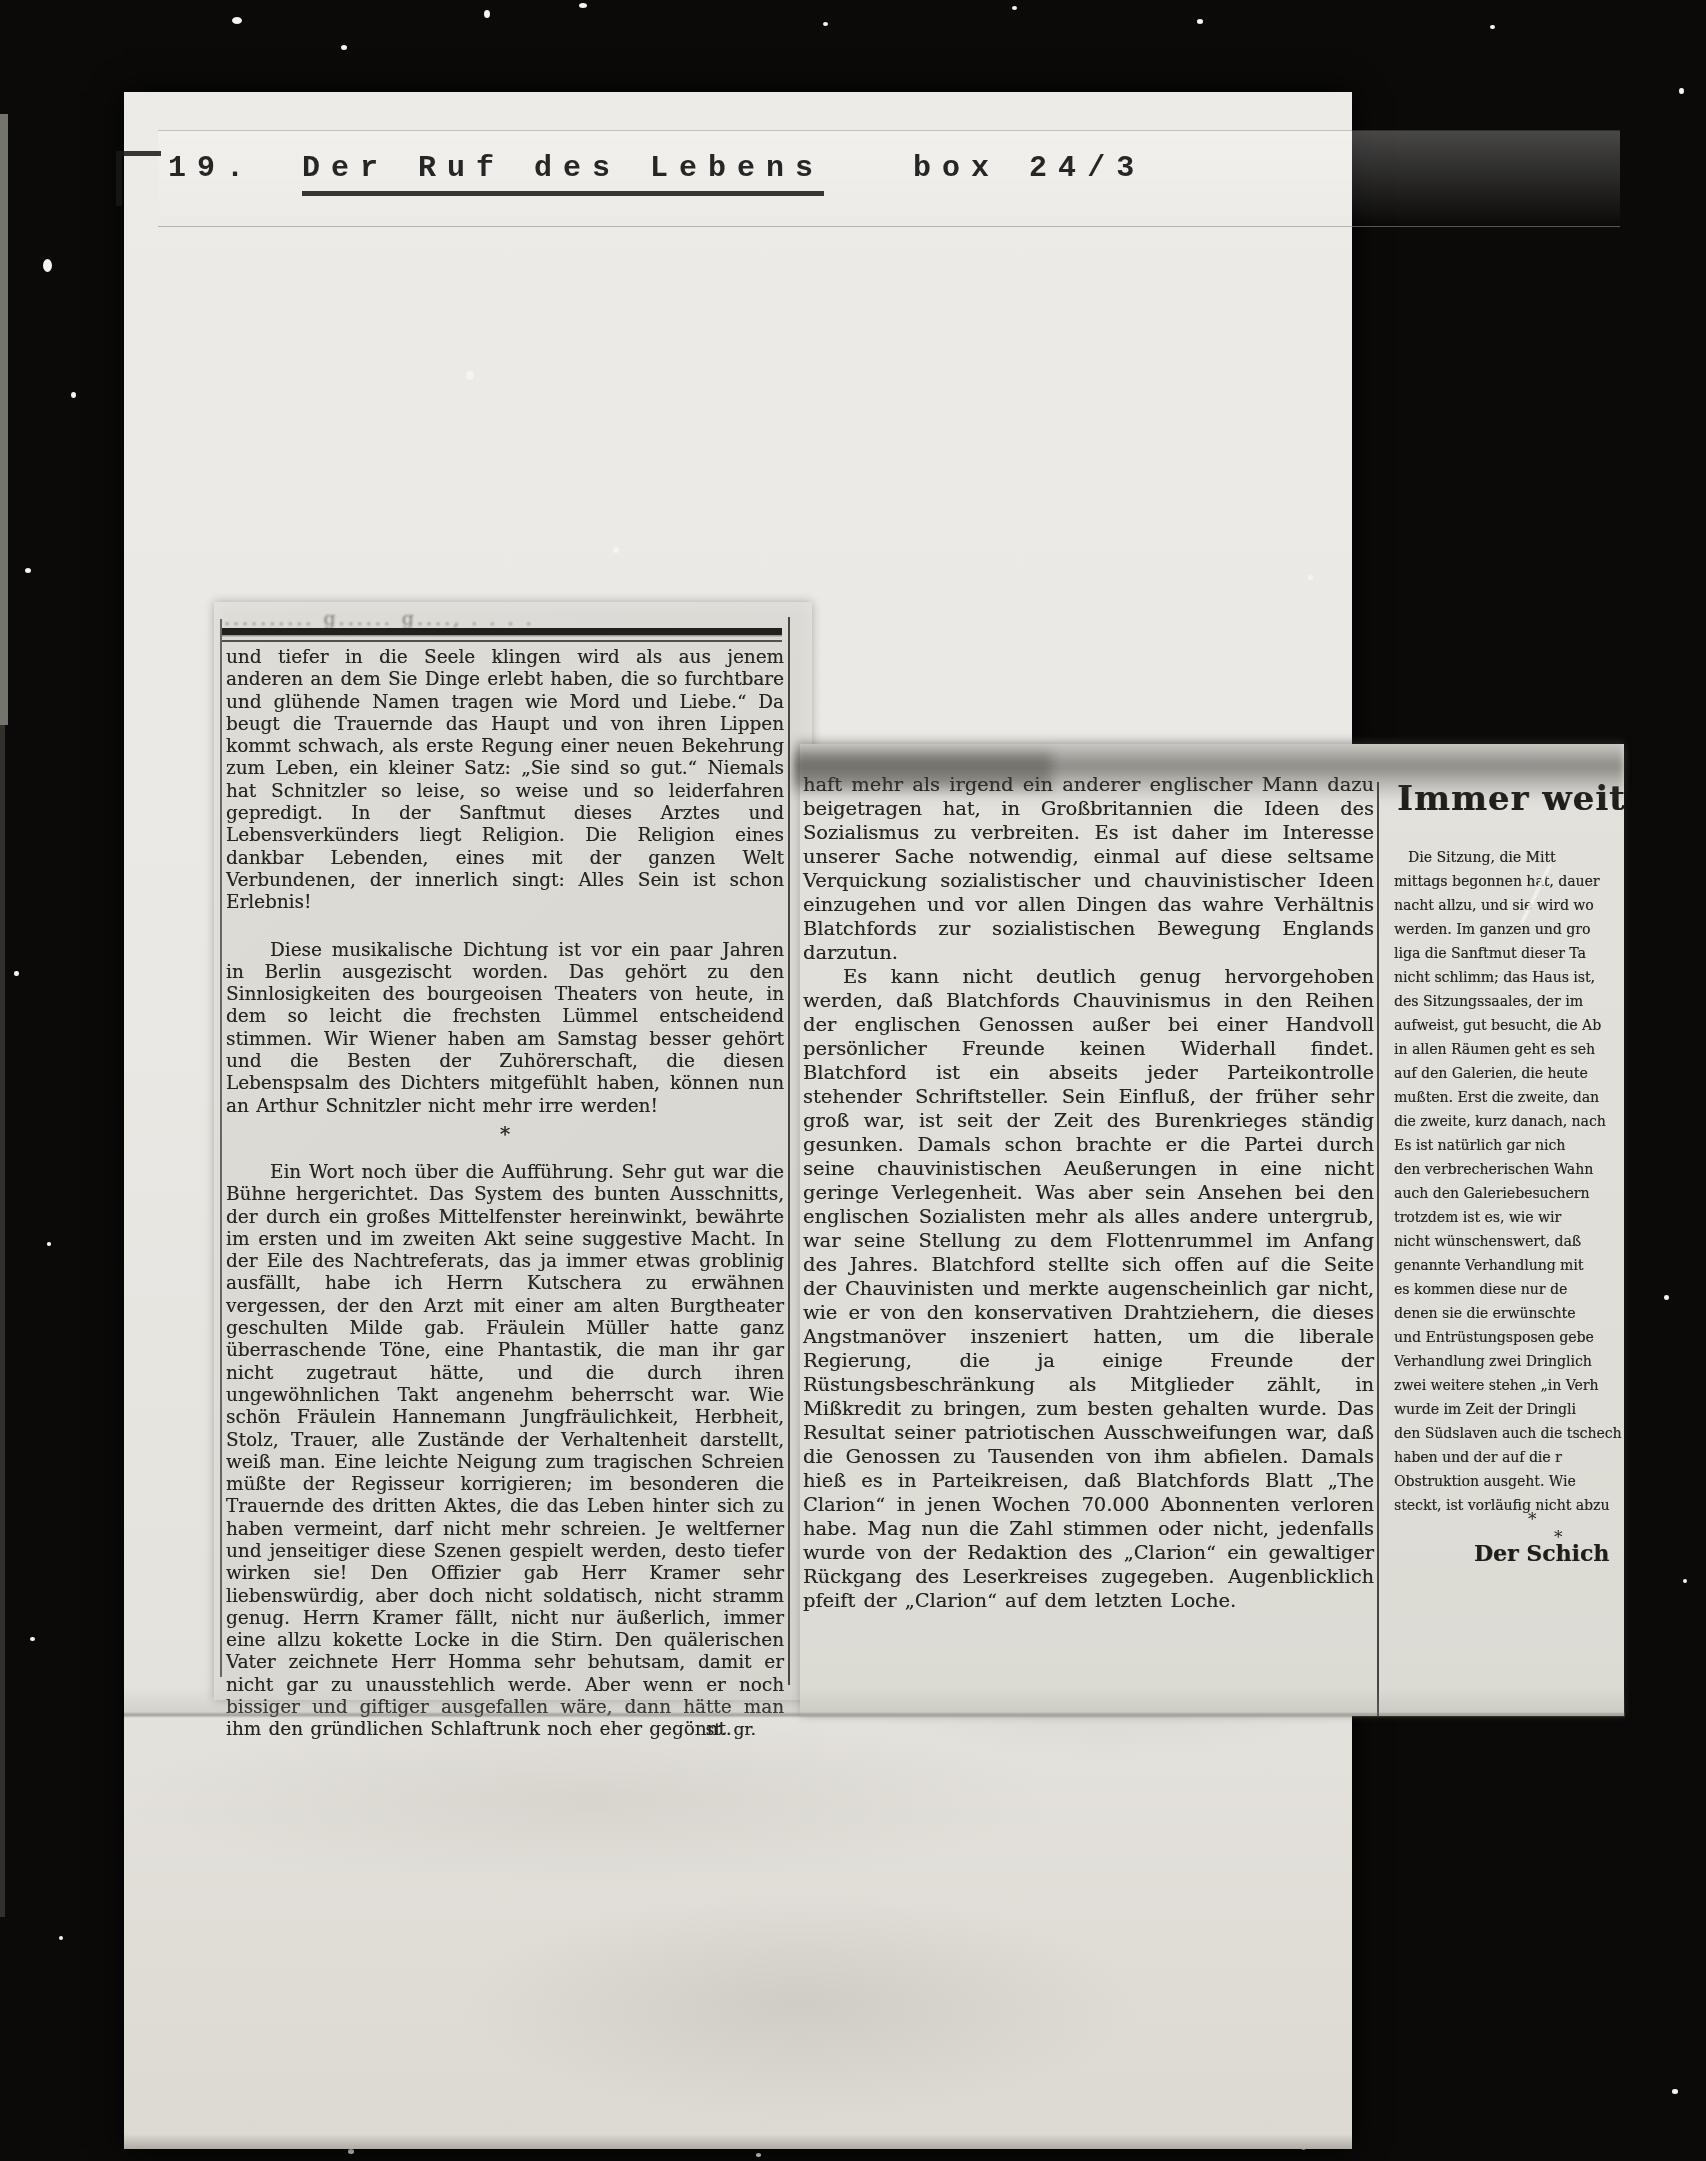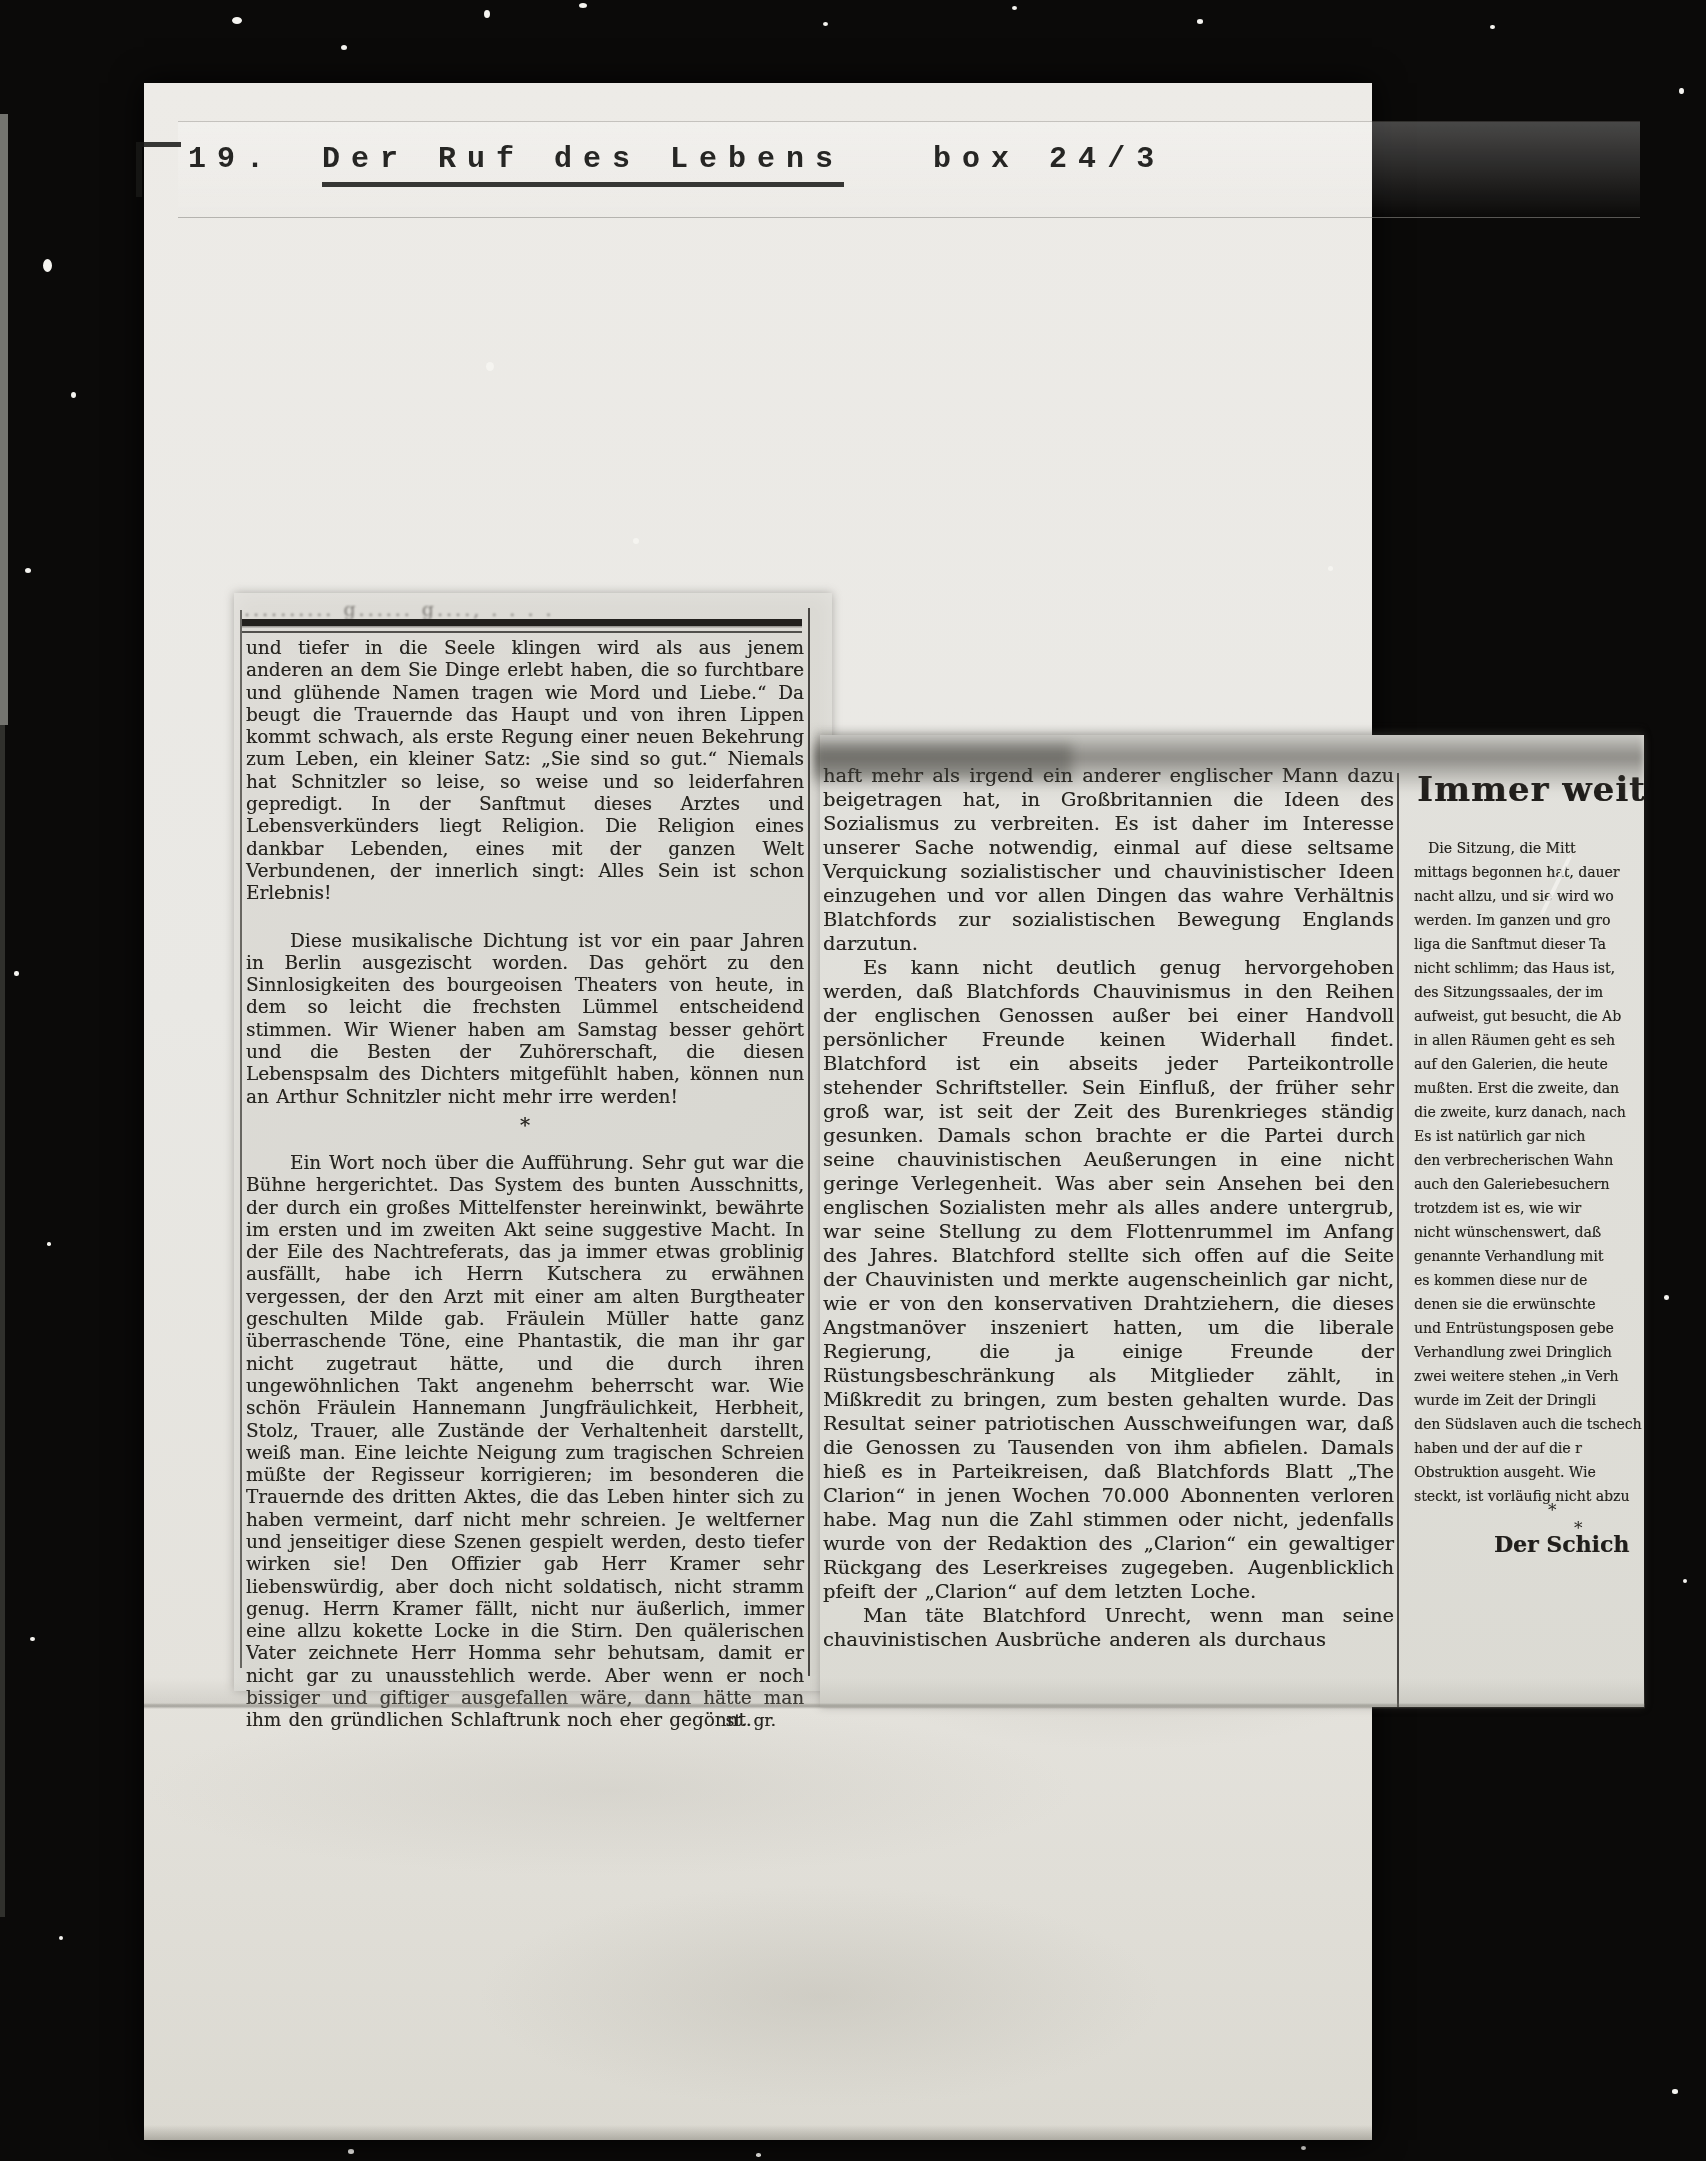--- a/index.html
+++ b/index.html
@@ -1,25 +1,25 @@
 <!DOCTYPE html>
 <html style="font-size:8px"><head>
 <meta charset="utf-8">
 <style>
   html,body{margin:0;padding:0;background:#0d0c0a;}
   .photo{position:relative;width:1707px;height:2161px;background:#0b0a09;overflow:hidden;
          font-family:"DejaVu Serif", serif;}
   
-  .page{position:absolute;left:124px;top:83px;width:1228px;height:2057px;
+  .page{position:absolute;left:124px;top:92px;width:1228px;height:2057px;
         background:
           radial-gradient(ellipse 487px 159px at 55% 93%, rgba(183,180,170,.38), transparent 70%),
           radial-gradient(ellipse 646px 119px at 38% 83%, rgba(190,187,178,.30), transparent 72%),
           radial-gradient(ellipse 348px 89px at 80% 78%, rgba(196,193,184,.28), transparent 70%),
           linear-gradient(to bottom,#edebe7 0%,#e9e8e4 45%,#e4e2dc 78%,#dbd9d1 100%);
-        box-shadow:0 0 30px rgba(0,0,0,.9);margin-left:20px;}
+        box-shadow:0 0 30px rgba(0,0,0,.9);}
   .page::after{content:"";position:absolute;left:0;bottom:0;width:100%;height:15px;
         background:linear-gradient(to bottom,rgba(120,117,108,0),rgba(120,117,108,.45));}
   
   .header-strip{position:absolute;left:34px;top:38px;width:1462px;height:95px;
         border-top:1px solid rgba(120,118,112,.35);border-bottom:1.5px solid rgba(110,108,102,.45);
         background:linear-gradient(to bottom,rgba(255,255,255,.25),rgba(255,255,255,0));}
   .header-row{position:absolute;left:44px;top:59px;white-space:nowrap;
         font-family:"Liberation Mono", monospace;font-size:30px;color:#262624;
         letter-spacing:11px;font-weight:bold;}
   .header-num{margin-right:18px;}
@@ -151,21 +151,20 @@
         <p class="p-review">Ein Wort noch über die Aufführung. Sehr gut war die Bühne hergerichtet. Das System des bunten Ausschnitts, der durch ein großes Mittelfenster hereinwinkt, bewährte im ersten und im zweiten Akt seine suggestive Macht. In der Eile des Nachtreferats, das ja immer etwas groblinig ausfällt, habe ich Herrn Kutschera zu erwähnen vergessen, der den Arzt mit einer am alten Burgtheater geschulten Milde gab. Fräulein Müller hatte ganz überraschende Töne, eine Phantastik, die man ihr gar nicht zugetraut hätte, und die durch ihren ungewöhnlichen Takt angenehm beherrscht war. Wie schön Fräulein Hannemann Jungfräulichkeit, Herbheit, Stolz, Trauer, alle Zustände der Verhaltenheit darstellt, weiß man. Eine leichte Neigung zum tragischen Schreien müßte der Regisseur korrigieren; im besonderen die Trauernde des dritten Aktes, die das Leben hinter sich zu haben vermeint, darf nicht mehr schreien. Je weltferner und jenseitiger diese Szenen gespielt werden, desto tiefer wirken sie! Den Offizier gab Herr Kramer sehr liebenswürdig, aber doch nicht soldatisch, nicht stramm genug. Herrn Kramer fällt, nicht nur äußerlich, immer eine allzu kokette Locke in die Stirn. Den quälerischen Vater zeichnete Herr Homma sehr behutsam, damit er nicht gar zu unausstehlich werde. Aber wenn er noch bissiger und giftiger ausgefallen wäre, dann hätte man ihm den gründlichen Schlaftrunk noch eher gegönnt.</p>
         <div class="sig-line">st. gr.</div>
       </div>
     </div>
 
     <div class="clip-big"></div>
 
     <div class="col-mid">
       <p>haft mehr als irgend ein anderer englischer Mann dazu beigetragen hat, in Großbritannien die Ideen des Sozialismus zu verbreiten. Es ist daher im Interesse unserer Sache notwendig, einmal auf diese seltsame Verquickung sozialistischer und chauvinistischer Ideen einzugehen und vor allen Dingen das wahre Verhältnis Blatchfords zur sozialistischen Bewegung Englands darzutun.</p>
       <p class="indent">Es kann nicht deutlich genug hervorgehoben werden, daß Blatchfords Chauvinismus in den Reihen der englischen Genossen außer bei einer Handvoll persönlicher Freunde keinen Widerhall findet. Blatchford ist ein abseits jeder Parteikontrolle stehender Schriftsteller. Sein Einfluß, der früher sehr groß war, ist seit der Zeit des Burenkrieges ständig gesunken. Damals schon brachte er die Partei durch seine chauvinistischen Aeußerungen in eine nicht geringe Verlegenheit. Was aber sein Ansehen bei den englischen Sozialisten mehr als alles andere untergrub, war seine Stellung zu dem Flottenrummel im Anfang des Jahres. Blatchford stellte sich offen auf die Seite der Chauvinisten und merkte augenscheinlich gar nicht, wie er von den konservativen Drahtziehern, die dieses Angstmanöver inszeniert hatten, um die liberale Regierung, die ja einige Freunde der Rüstungsbeschränkung als Mitglieder zählt, in Mißkredit zu bringen, zum besten gehalten wurde. Das Resultat seiner patriotischen Ausschweifungen war, daß die Genossen zu Tausenden von ihm abfielen. Damals hieß es in Parteikreisen, daß Blatchfords Blatt „The Clarion“ in jenen Wochen 70.000 Abonnenten verloren habe. Mag nun die Zahl stimmen oder nicht, jedenfalls wurde von der Redaktion des „Clarion“ ein gewaltiger Rückgang des Leserkreises zugegeben. Augenblicklich pfeift der „Clarion“ auf dem letzten Loche.</p>
-      <p class="indent">Man täte Blatchford Unrecht, wenn man seine chauvinistischen Ausbrüche anderen als durchaus</p>
     </div>
     <div class="rule-mid"></div>
 
     <div class="col-right">
       <div class="headline">Immer weiter: D</div>
       <div class="rlines">
           <div class="rline"> Die Sitzung, die Mitt</div>
           <div class="rline">mittags begonnen hat, dauer</div>
           <div class="rline">nacht allzu, und sie wird wo</div>
           <div class="rline">werden. Im ganzen und gro</div>

